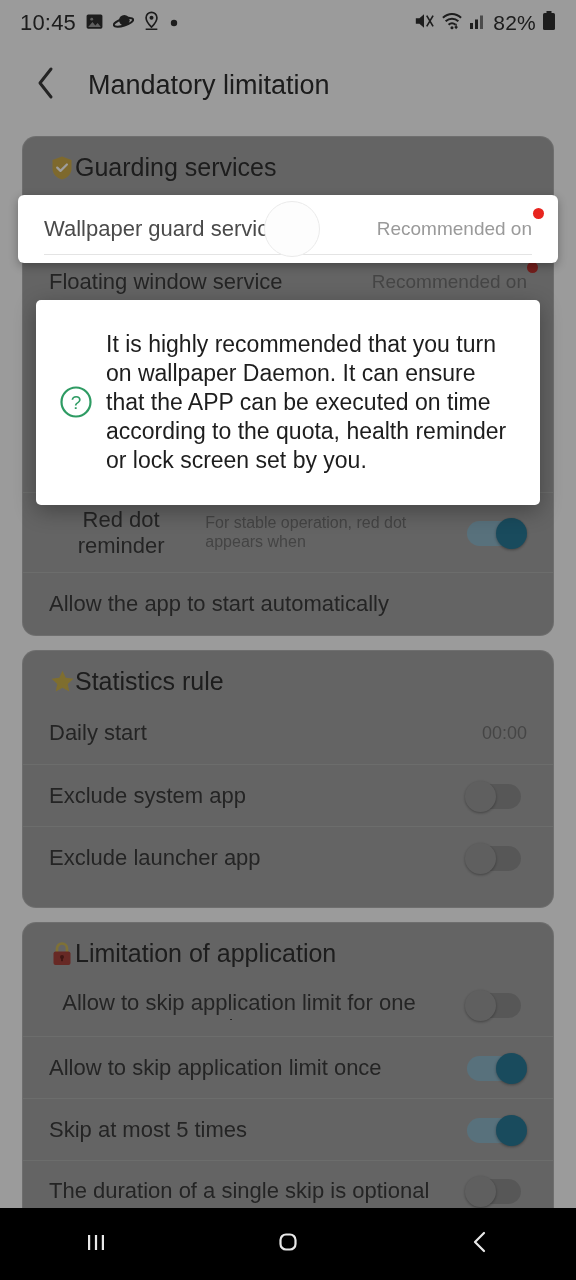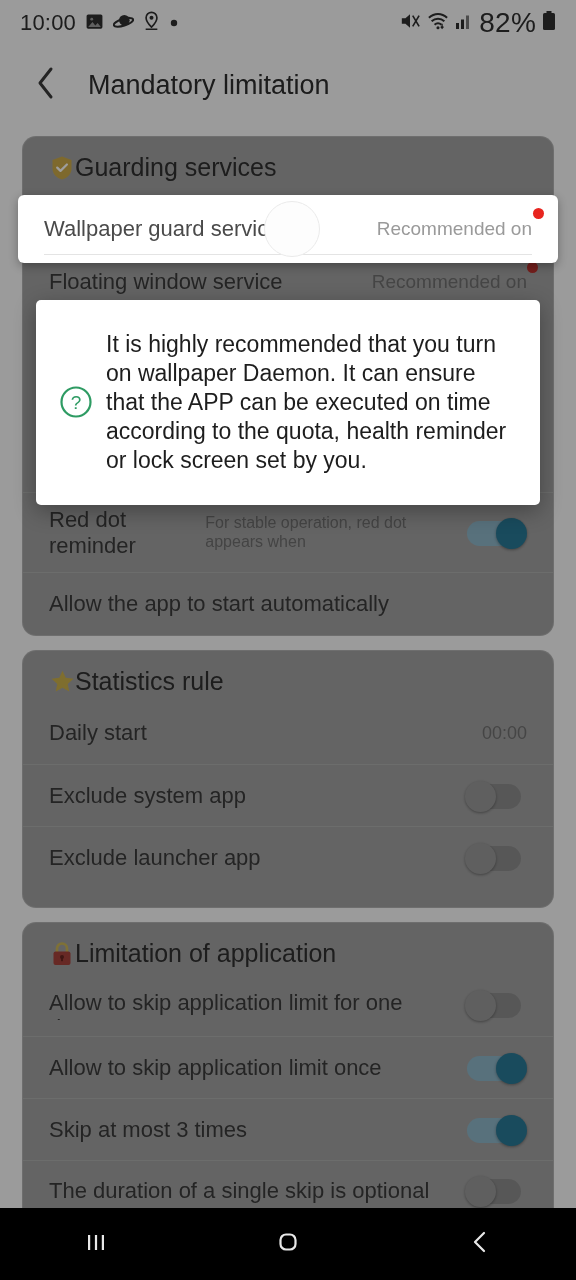--- a/index.html
+++ b/index.html
@@ -27,21 +27,21 @@
   .statusbar {
     position: absolute; top: 0; left: 0;
     width: 576px; height: 46px;
     display: flex; align-items: center;
     padding: 0 20px;
     color: #2b2b2b;
   }
   .sb-left { display: flex; align-items: center; gap: 9px; }
   .sb-time { font-size: 22px; letter-spacing: .2px; color:#2e2e2e; }
   .sb-right { margin-left: auto; display: flex; align-items: center; gap: 6px; }
-  .sb-batt-text { font-size: 28px; color: #2e2e2e; letter-spacing: .2px; text-align: center;}
+  .sb-batt-text { font-size: 21px; color: #2e2e2e; letter-spacing: .2px; text-align: center;}
   .sb-ico { display:block; }
 
   
   .appbar {
     position: absolute; top: 46px; left: 0;
     width: 576px; height: 78px;
     display: flex; align-items: center;
   }
   .back-chevron {
     width: 56px; height: 56px; margin-left: 18px;
@@ -66,21 +66,21 @@
     font-size: 25px; color: #2e2e2e;
   }
   .row {
     position: relative;
     display: flex; align-items: center;
     min-height: 61px;
     padding: 0 26px;
     border-top: 1px solid rgba(255,255,255,0.14);
   }
   .row.first { border-top: none; }
-  .row-label { font-size: 22px; color: #3a3a3a; flex: 0 1 auto; line-height:1.15; }
+  .row-label { font-size: 22px; color: #3a3a3a; flex: 0 1 auto; line-height:1.15;text-align:center; }
   .row-sub {
     font-size: 16px; color: #6d6d6d; margin-left: 12px;
     line-height: 1.15; max-height: 38px; overflow: hidden;
   }
   .row-right { margin-left: auto; display: flex; align-items: center; gap: 6px; }
   .row-value { font-size: 18px; color: #6f6f6f; }
   .rec-on { font-size: 19px; color: #6f6f6f; position: relative; }
   .reddot {
     position: absolute; top: -9px; right: -11px;
     width: 11px; height: 11px; border-radius: 50%;
@@ -159,21 +159,21 @@
 </style>
 </head>
 <body>
 
 <div id="screen">
 
   <div id="scrim-content">
 
     <div class="statusbar">
       <div class="sb-left">
-        <span class="sb-time">10:00</span>
+        <span class="sb-time">10:45</span>
         <span class="sb-ico">
           <svg width="19" height="19" viewBox="0 0 24 24">
               <rect x="2" y="3" width="20" height="18" rx="2" fill="#2e2e2e"></rect>
               <circle cx="8.5" cy="9" r="1.8" fill="#9b9b9b"></circle>
               <path d="M4 19l5.5-6.5L13 17l3-3.2L20 19z" fill="#9b9b9b"></path>
             </svg>
         </span>
         <span class="sb-ico">
           <svg width="21" height="19" viewBox="0 0 26 22">
               <circle cx="14" cy="9.5" r="6.6" fill="#2e2e2e"></circle>
@@ -345,21 +345,21 @@
         <span class="row-label">Allow to skip application limit once</span>
         <span class="row-right">
           <span class="toggle on">
             <i class="track"></i>
             <i class="thumb"></i>
           </span>
         </span>
       </div>
 
       <div class="row" style="height:62px;">
-        <span class="row-label">Skip at most 3 times</span>
+        <span class="row-label">Skip at most 5 times</span>
         <span class="row-right">
           <span class="toggle on">
             <i class="track"></i>
             <i class="thumb"></i>
           </span>
         </span>
       </div>
 
       <div class="row" style="height:56px;">
         <span class="row-label">The duration of a single skip is optional</span>

